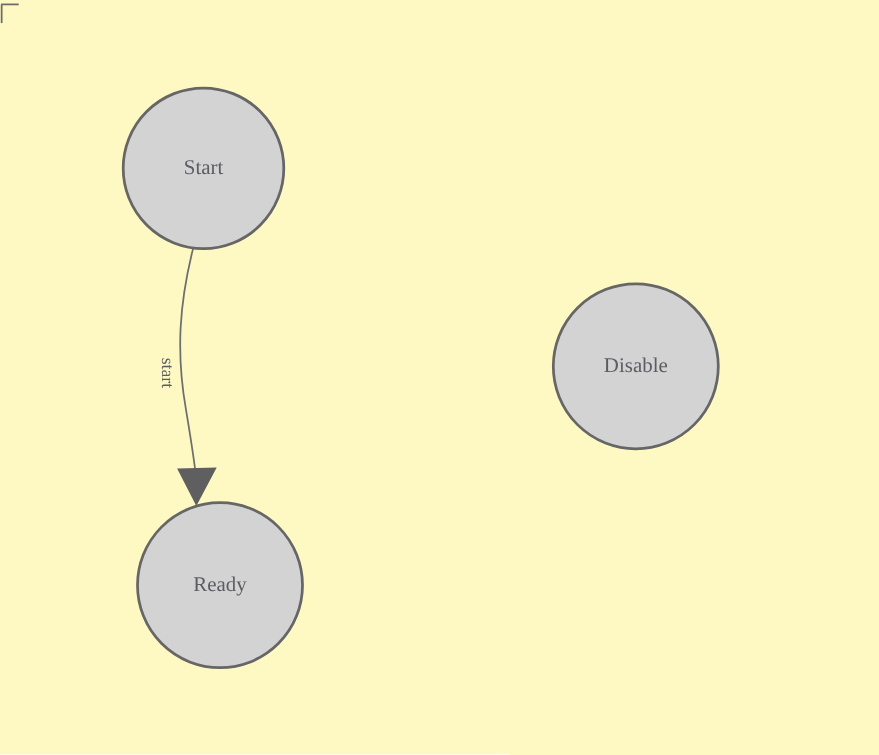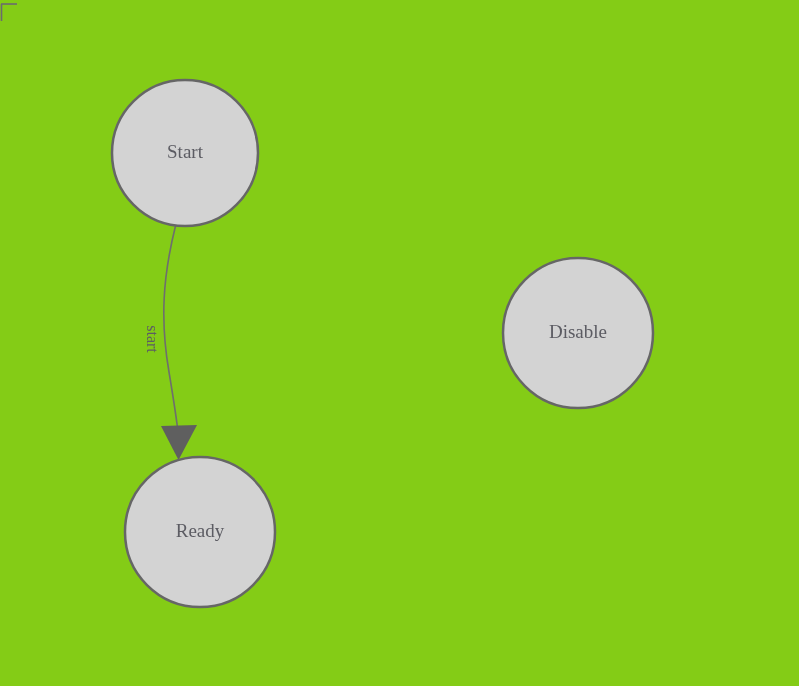--- a/index.html
+++ b/index.html
@@ -47,21 +47,21 @@
     dominant-baseline: middle;
   }
   .corner-mark {
     stroke-width: 1.6;
     fill: none;
   }
 </style>
 </head>
 <body style="background: rgb(255, 255, 255);">
 
-<div id="canvas" style="background: #84cc16;">
+<div id="canvas" style="background: #fef9c3;">
   <svg id="graph-svg" viewBox="0 0 799 686" xmlns="http://www.w3.org/2000/svg">
 
     <g>
       <line class="corner-mark" x1="1" y1="4" x2="17" y2="4" stroke="#6b6b6e"></line>
       <line class="corner-mark" x1="1.5" y1="4" x2="1.5" y2="21" stroke="#6b6b6e"></line>
     </g>
 
     <g>
       <g>
         <path class="edge-path" d="M 175.5 226 C 163 276, 160 320, 169 372 C 174 402, 177 422, 178.5 436" stroke="#6e6e6e"></path>

